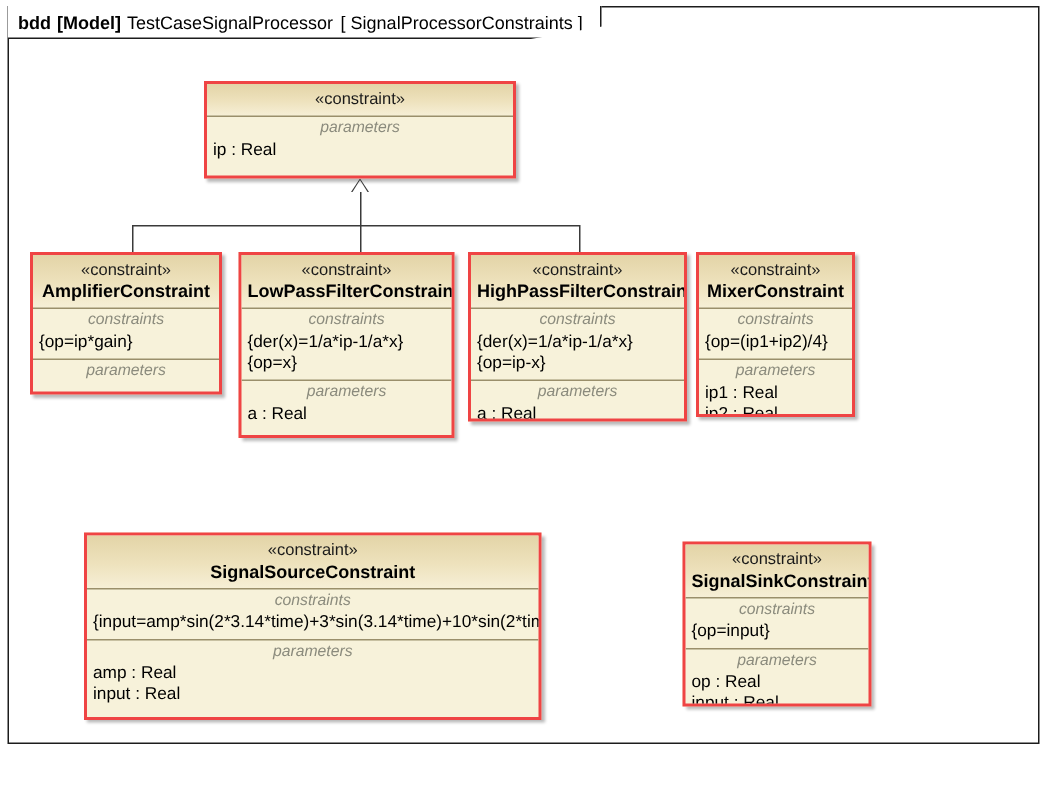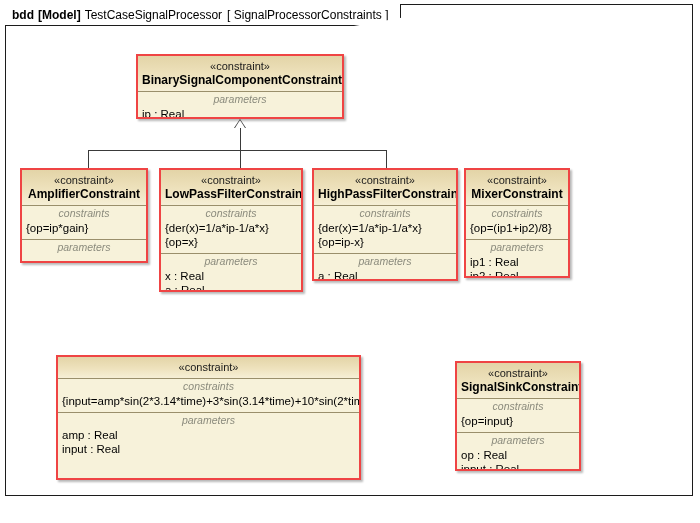--- a/index.html
+++ b/index.html
@@ -150,21 +150,20 @@
 <div class="conn v" style="left:240px; top:150px; height:18px;"></div>
 
 <div class="conn v" style="left:386px; top:150px; height:18px;"></div>
 
 <div class="tri tri-outer" style="left:234px; top:119px;"></div>
 <div class="tri tri-inner" style="left:235px; top:120px;"></div>
 
 <div class="block" style="left:136px; top:54px; width:208px; height:65px;">
   <div class="blk-head">
     <span class="stereo">«constraint»</span>
-    <span class="blk-name">BinarySignalComponentConstraint</span>
   </div>
   <div class="compartment">
     <span class="comp-title">parameters</span>
     <span class="comp-line">ip : Real</span>
 
   </div>
 </div>
 
 <div class="block" style="left:20px; top:168px; width:128px; height:95px;">
   <div class="blk-head">
@@ -185,21 +184,20 @@
     <span class="stereo">«constraint»</span>
     <span class="blk-name">LowPassFilterConstraint</span>
   </div>
   <div class="compartment">
     <span class="comp-title">constraints</span>
     <span class="comp-line">{der(x)=1/a*ip-1/a*x}</span>
     <span class="comp-line">{op=x}</span>
   </div>
   <div class="compartment">
     <span class="comp-title">parameters</span>
-    <span class="comp-line">x : Real</span>
     <span class="comp-line">a : Real</span>
   </div>
 </div>
 
 <div class="block" style="left:312px; top:168px; width:146px; height:113px;">
   <div class="blk-head">
     <span class="stereo">«constraint»</span>
     <span class="blk-name">HighPassFilterConstraint</span>
   </div>
   <div class="compartment">
@@ -214,33 +212,34 @@
   </div>
 </div>
 
 <div class="block" style="left:464px; top:168px; width:106px; height:110px;">
   <div class="blk-head">
     <span class="stereo">«constraint»</span>
     <span class="blk-name">MixerConstraint</span>
   </div>
   <div class="compartment">
     <span class="comp-title">constraints</span>
-    <span class="comp-line">{op=(ip1+ip2)/8}</span>
+    <span class="comp-line">{op=(ip1+ip2)/4}</span>
   </div>
   <div class="compartment">
     <span class="comp-title">parameters</span>
     <span class="comp-line">ip1 : Real</span>
     <span class="comp-line">ip2 : Real</span>
 
   </div>
 </div>
 
 <div class="block" style="left:56px; top:355px; width:305px; height:125px;">
   <div class="blk-head">
     <span class="stereo">«constraint»</span>
+    <span class="blk-name">SignalSourceConstraint</span>
   </div>
   <div class="compartment">
     <span class="comp-title">constraints</span>
     <span class="comp-line">{input=amp*sin(2*3.14*time)+3*sin(3.14*time)+10*sin(2*time)}</span>
   </div>
   <div class="compartment">
     <span class="comp-title">parameters</span>
     <span class="comp-line">amp : Real</span>
     <span class="comp-line">input : Real</span>
   </div>

